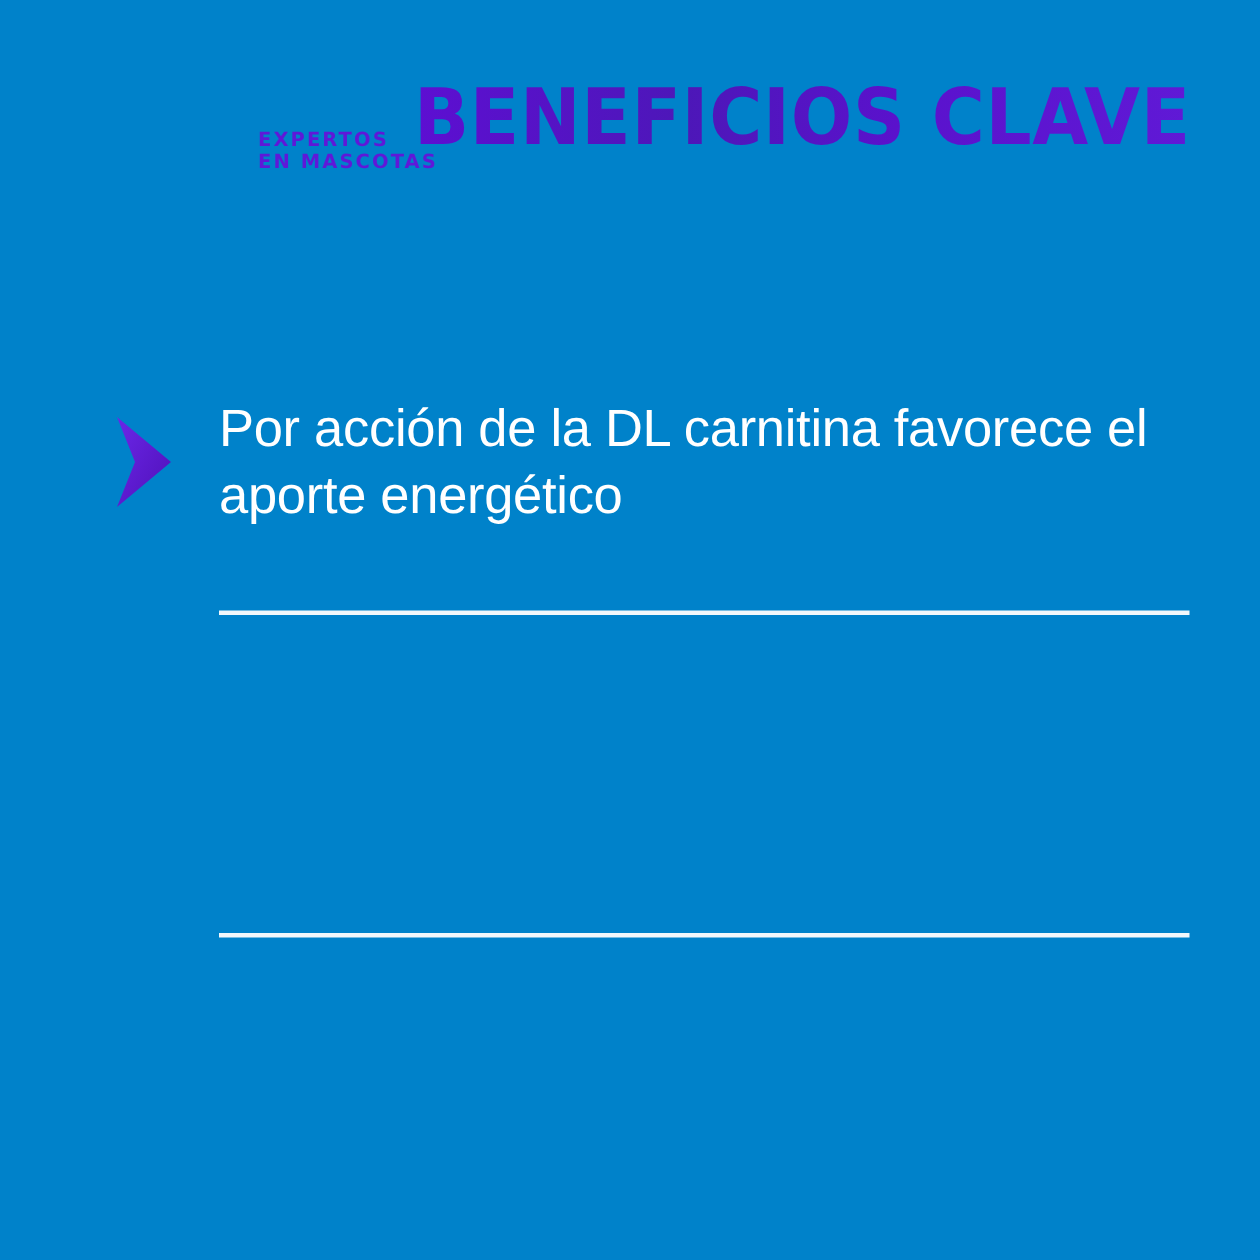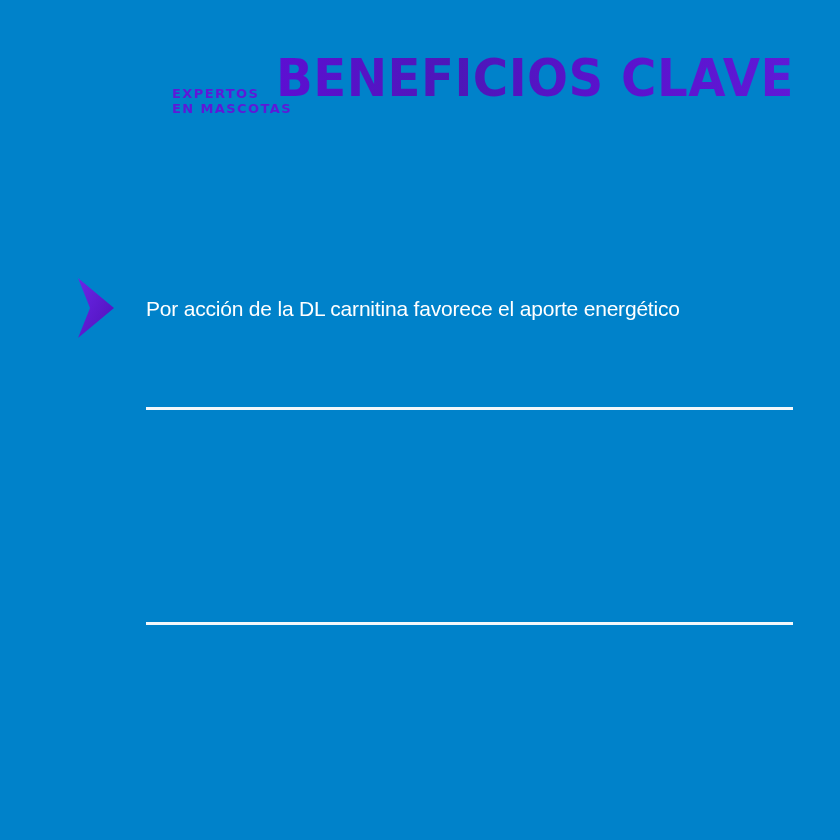--- a/index.html
+++ b/index.html
@@ -115,21 +115,21 @@
     justify-content: flex-start;
   }
   .benefit-marker svg { display: block; }
 
   .benefit-text {
     flex: 1 1 auto;
     margin-left: 6px;
     padding-right: 46px;
     color: #ffffff;
     font-family: "Liberation Sans", sans-serif;
-    font-size: 21px;
+    font-size: 35px;
     font-weight: 400;
     line-height: 45px;
     letter-spacing: -0.2px;
   }
 
   .divider {
     position: absolute;
     left: 146px;
     width: 647px;
     height: 3px;

